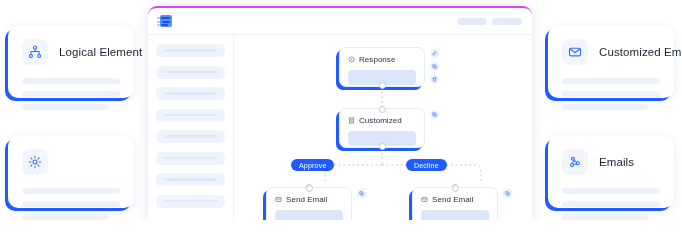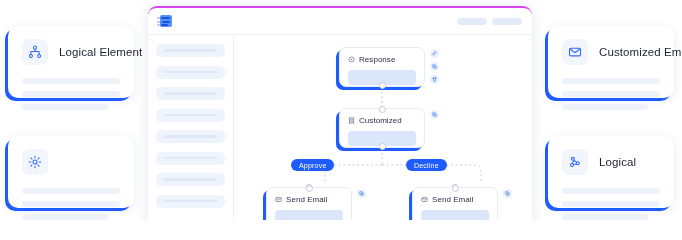--- a/index.html
+++ b/index.html
@@ -192,21 +192,21 @@
   <div class="feature-card" id="card-webhook">
     <div class="fc-head">
       <span class="fc-icon">
         <svg width="14" height="14" viewBox="0 0 16 16" fill="none" stroke="#2f6bff" stroke-width="1.2" stroke-linecap="round" stroke-linejoin="round">
           <circle cx="5.6" cy="4.4" r="1.7"></circle>
             <circle cx="11.2" cy="9.4" r="1.7"></circle>
             <circle cx="4.6" cy="11.4" r="1.7"></circle>
           <path d="M6.4 5.7l3.4 2.6M9.9 10.5H6.3M4.9 9.8l1.1-2.5"></path>
         </svg>
       </span>
-      <span class="fc-title">Logical</span>
+      <span class="fc-title">Emails</span>
     </div>
     <div class="fc-lines">
       <div class="fc-line w1"></div>
       <div class="fc-line w2"></div>
       <div class="fc-line w3"></div>
     </div>
   </div>
 
   <div id="builder">
 

